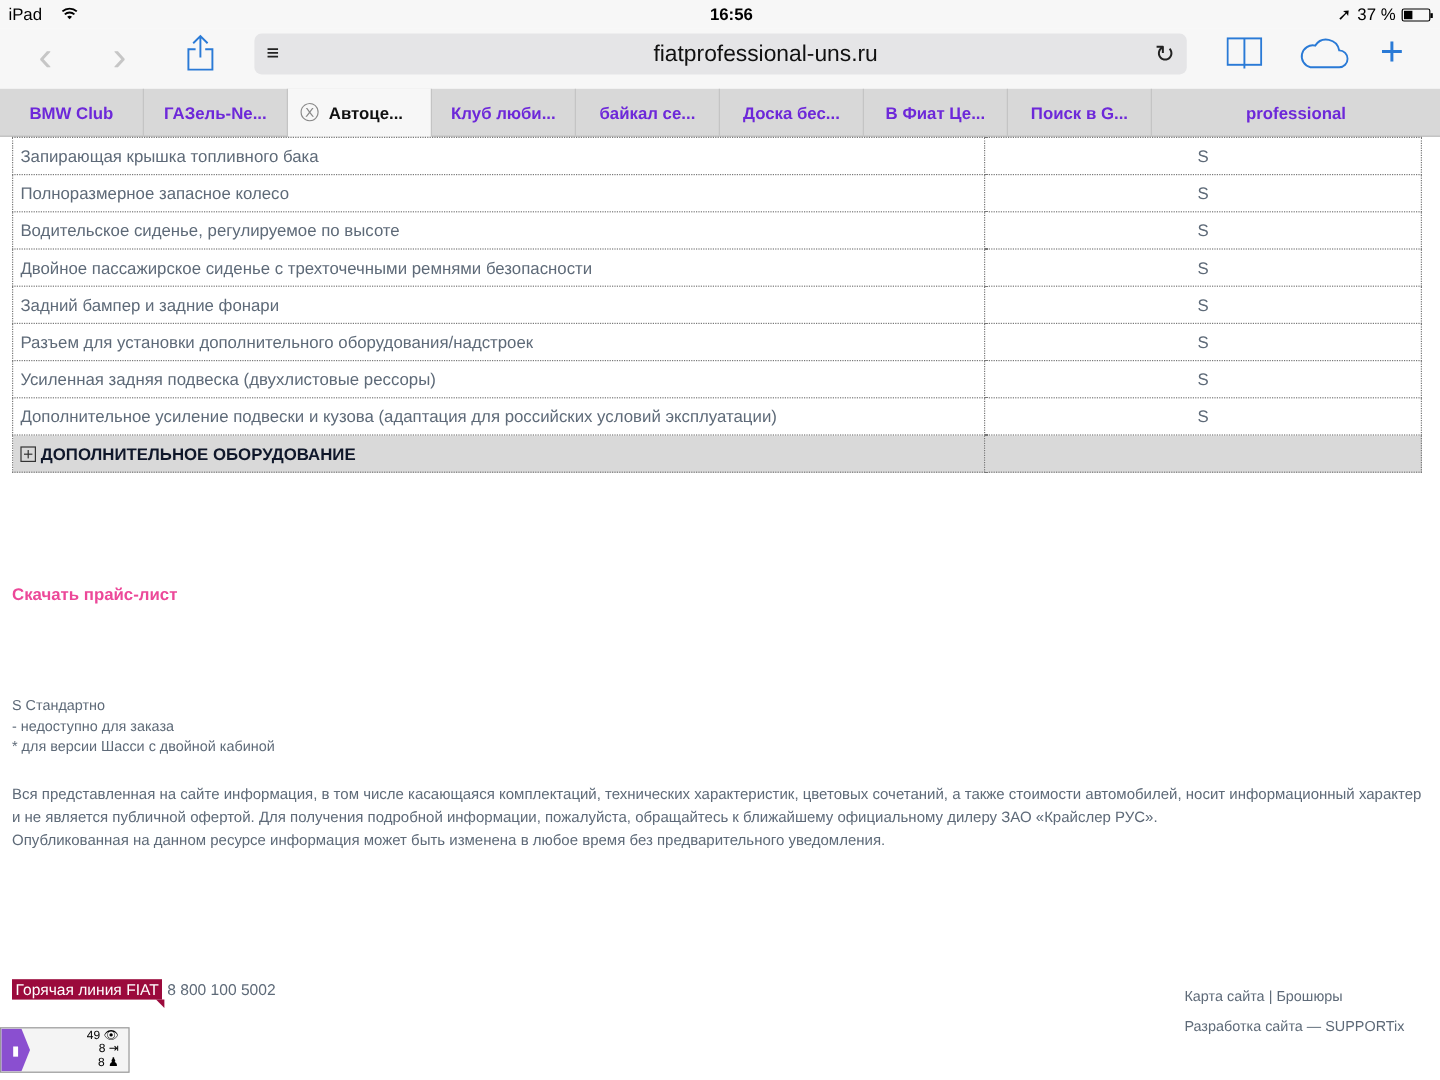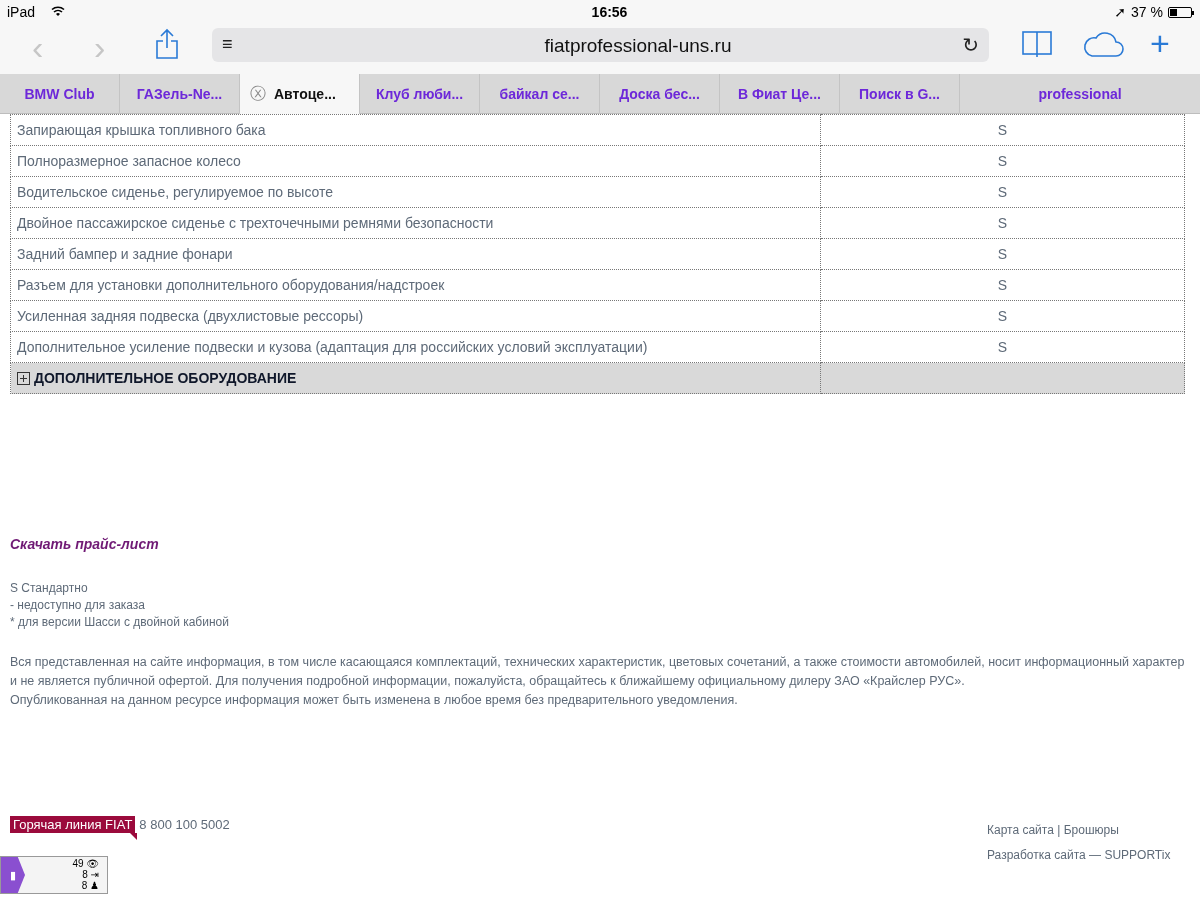--- a/index.html
+++ b/index.html
@@ -39,21 +39,21 @@
   
   .spec { position: absolute; left: 10px; top: 114px; width: 1175px; border-collapse: collapse; font-size: 14px; }
   .spec td { border: 1px dotted #777; padding: 6px 6px; vertical-align: middle; color: #5e6a78; }
   .spec td.name { width: 810px; line-height: 18px; }
   .spec td.val { text-align: center; }
   .spec tr.group td { background: #d9d9d9; color: #0f172a; font-weight: bold; font-size: 14px; }
   .plus-box { display: inline-block; width: 13px; height: 13px; border: 1px solid #333; position: relative; margin-right: 4px; vertical-align: -2px; }
   .plus-box::before { content: ""; position: absolute; left: 2px; right: 2px; top: 5px; height: 1px; background: #333; }
   .plus-box::after { content: ""; position: absolute; top: 2px; bottom: 2px; left: 5px; width: 1px; background: #333; }
 
-  .download { position: absolute; left: 10px; top: 536px; font-size: 14px; font-weight: bold; color: #701a75; font-style: italic; }
+  .download { position: absolute; left: 10px; top: 487px; font-size: 14px; font-weight: bold; color: #ec4899; }
   .legend { position: absolute; left: 10px; top: 580px; font-size: 12px; line-height: 17px; color: #5e6a78; }
   .disclaimer { position: absolute; left: 10px; top: 653px; width: 1180px; font-size: 12.5px; line-height: 19px; color: #5e6a78; }
 
   .hotline { position: absolute; left: 10px; top: 816px; font-size: 13px; display: flex; align-items: center; }
   .hotline-label { background: #9b0a3c; color: #fff; padding: 1px 3px; position: relative; }
   .hotline-label::after { content: ""; position: absolute; left: 120px; bottom: -7px; border-left: 7px solid transparent; border-top: 7px solid #9b0a3c; }
   .hotline-phone { color: #5e6a78; margin-left: 4px; }
 
   .footer-right { position: absolute; left: 987px; top: 818px; font-size: 12px; line-height: 25px; color: #5e6a78; }
 

